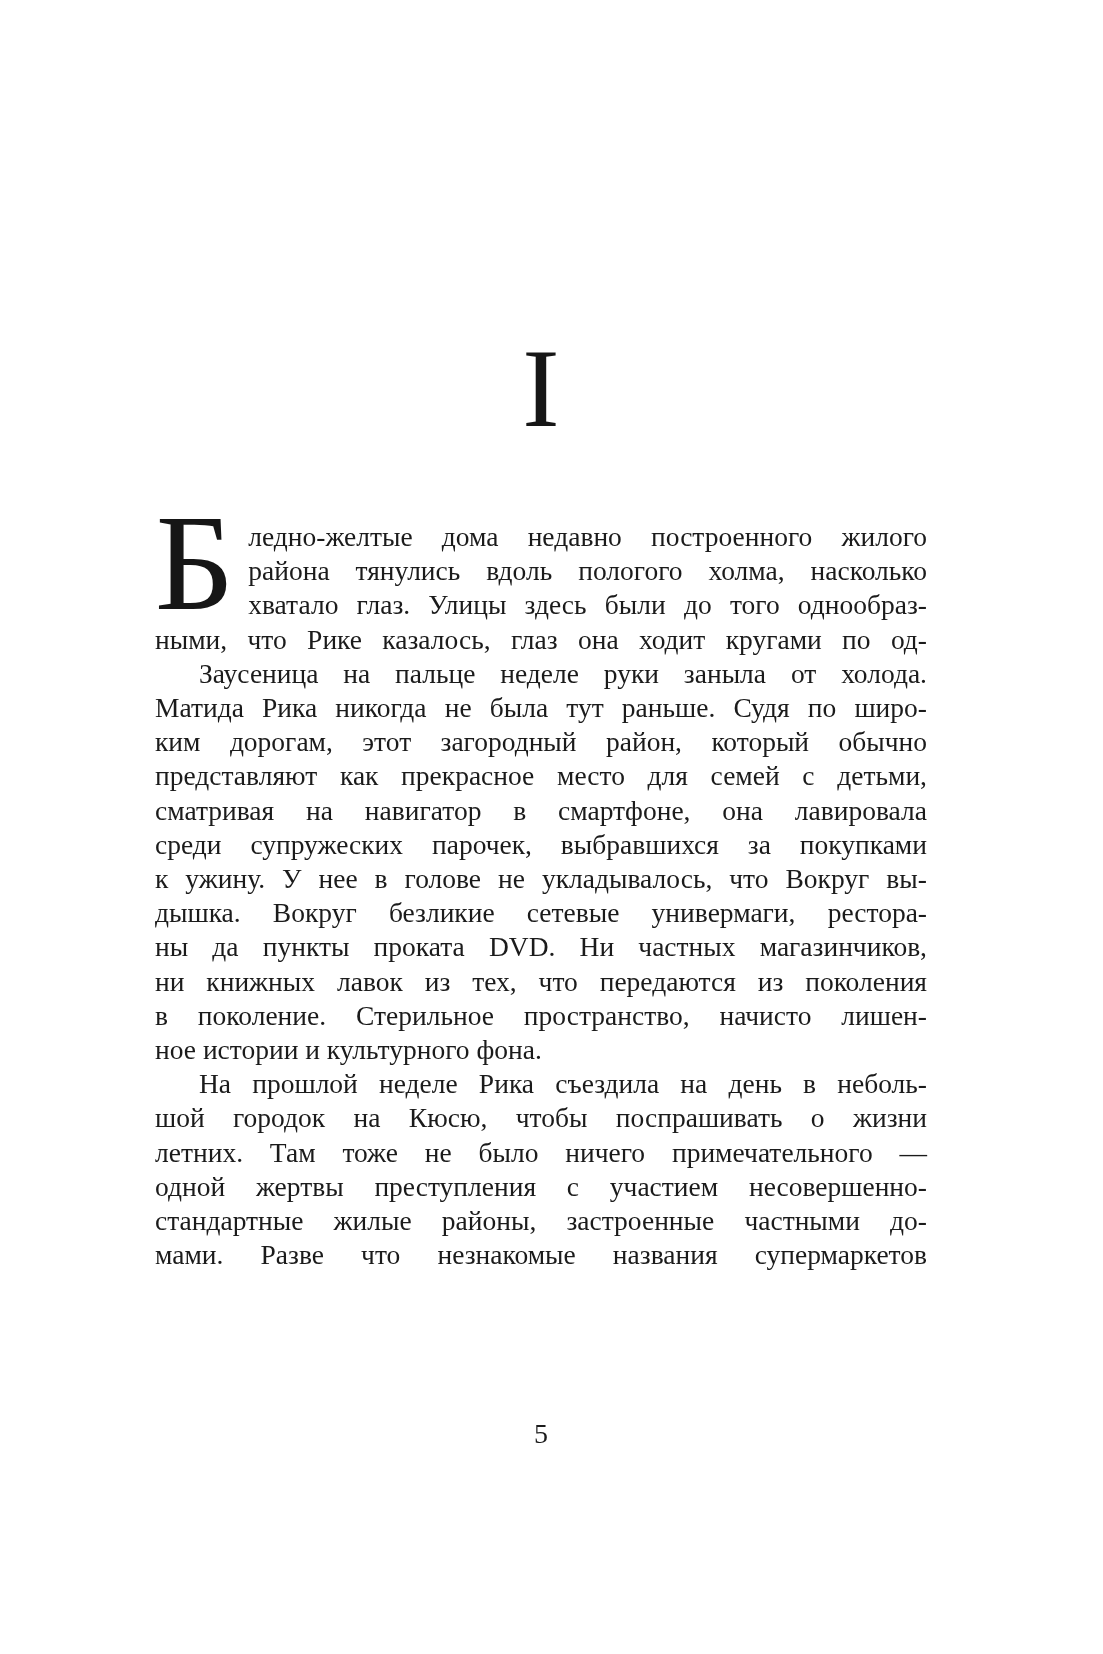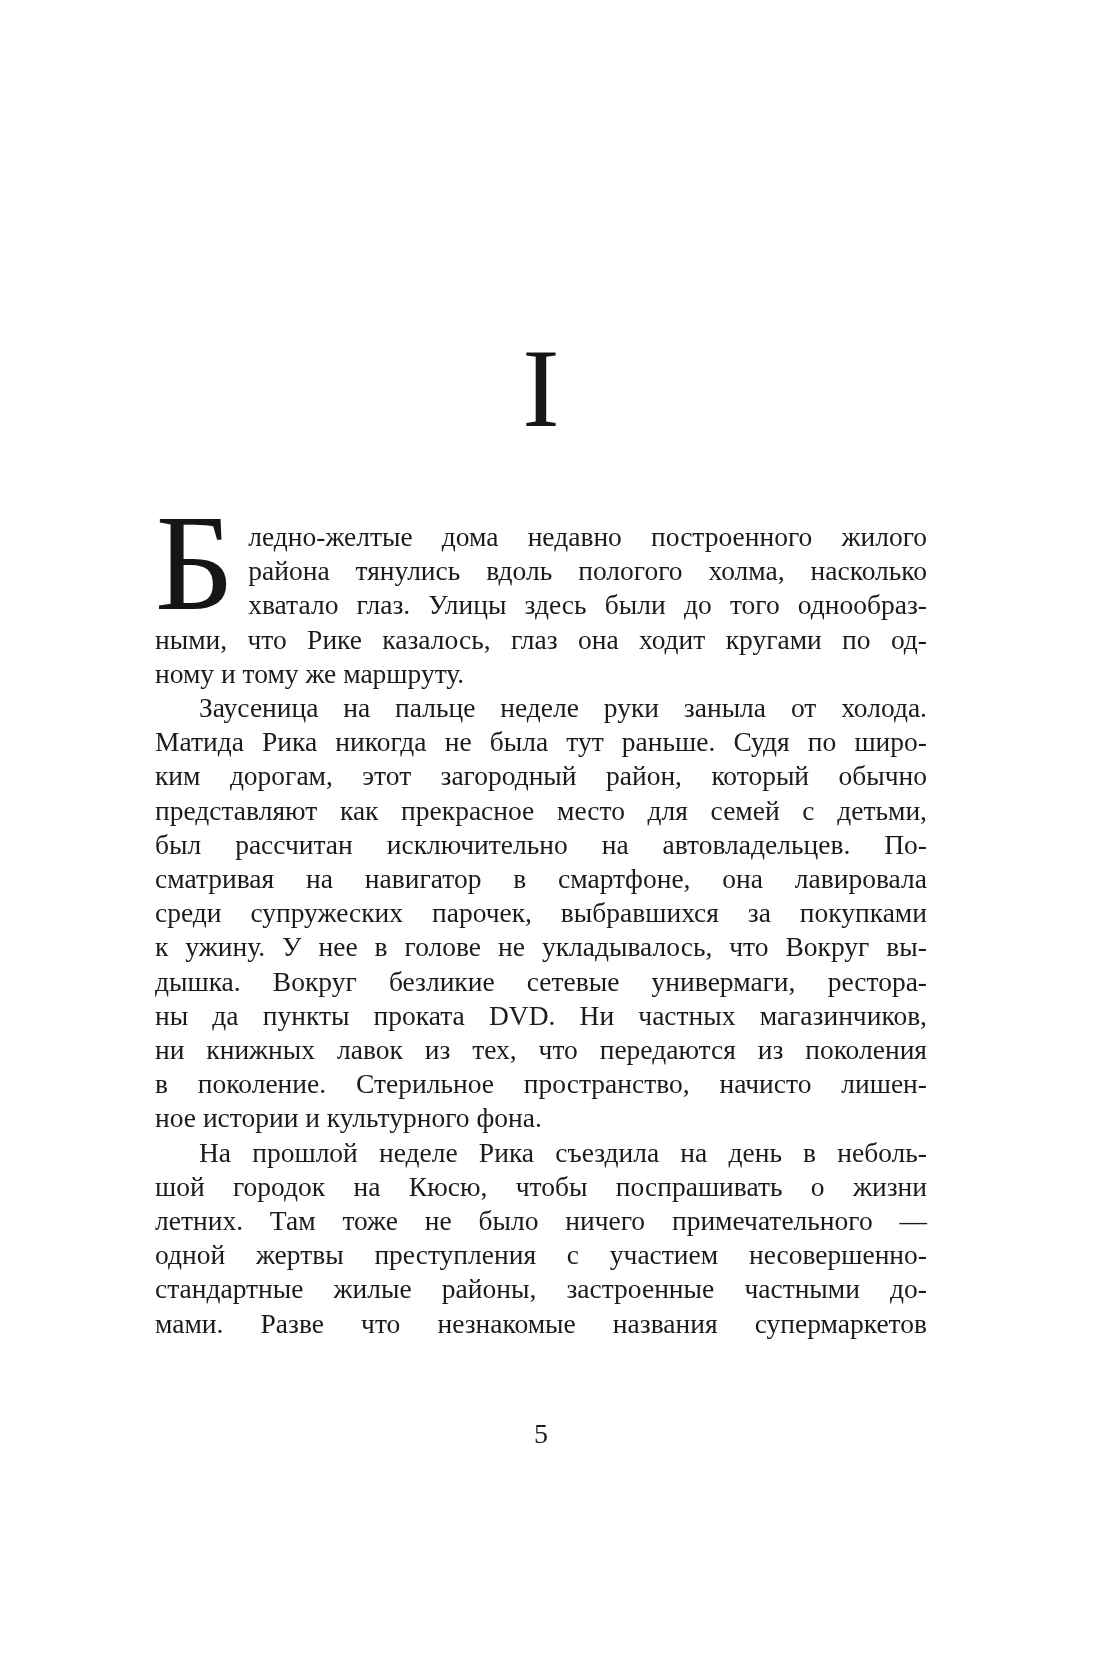--- a/index.html
+++ b/index.html
@@ -76,29 +76,27 @@
   <div class="chapter-numeral">I</div>
 
   <div class="textblock">
 
     <p class="para">
       <span class="dropcap">Б</span>
       <span class="line">ледно-желтые дома недавно построенного жилого</span>
       <span class="line">района тянулись вдоль пологого холма, насколько</span>
       <span class="line">хватало глаз. Улицы здесь были до того однообраз-</span>
       <span class="line">ными, что Рике казалось, глаз она ходит кругами по од-</span>
-      <span class="line open">ному и тому же маршруту.</span>
     </p>
 
     <p class="para">
       <span class="line indent">Заусеница на пальце неделе руки заныла от холода.</span>
       <span class="line">Матида Рика никогда не была тут раньше. Судя по широ-</span>
       <span class="line">ким дорогам, этот загородный район, который обычно</span>
       <span class="line">представляют как прекрасное место для семей с детьми,</span>
-      <span class="line">был рассчитан исключительно на автовладельцев. По-</span>
       <span class="line">сматривая на навигатор в смартфоне, она лавировала</span>
       <span class="line">среди супружеских парочек, выбравшихся за покупками</span>
       <span class="line">к ужину. У нее в голове не укладывалось, что Вокруг вы-</span>
       <span class="line">дышка. Вокруг безликие сетевые универмаги, рестора-</span>
       <span class="line">ны да пункты проката DVD. Ни частных магазинчиков,</span>
       <span class="line">ни книжных лавок из тех, что передаются из поколения</span>
       <span class="line">в поколение. Стерильное пространство, начисто лишен-</span>
       <span class="line open">ное истории и культурного фона.</span>
     </p>
 

